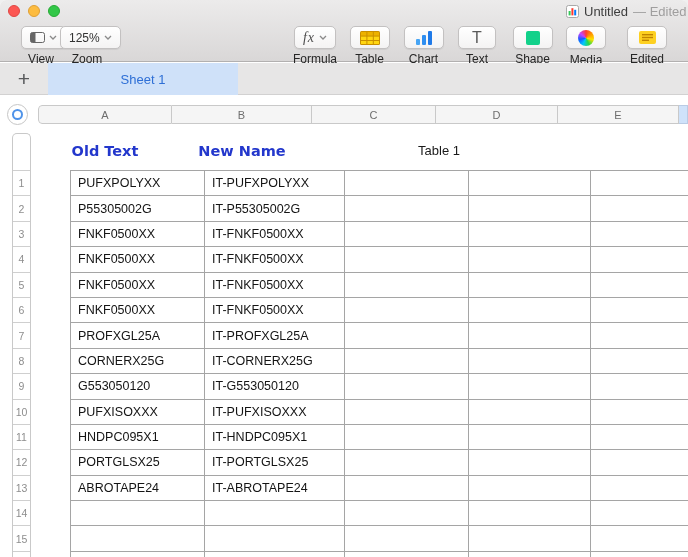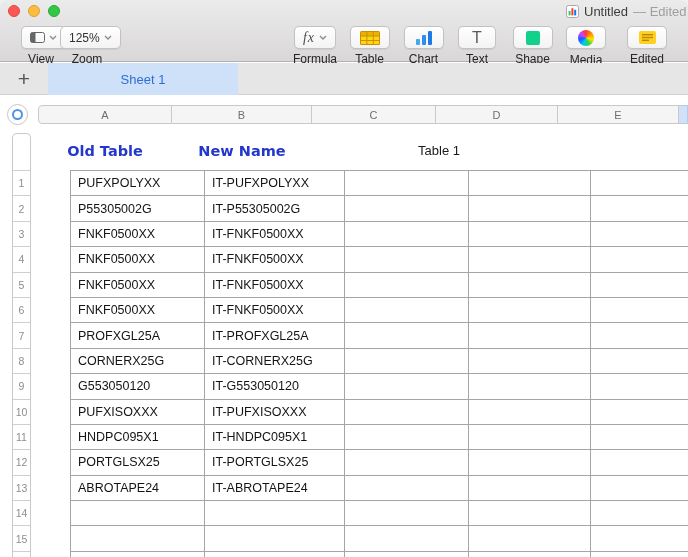--- a/index.html
+++ b/index.html
@@ -267,21 +267,21 @@
       <div class="row-num">10</div>
       <div class="row-num">11</div>
       <div class="row-num">12</div>
       <div class="row-num">13</div>
       <div class="row-num">14</div>
       <div class="row-num">15</div>
       <div class="gut-rest"></div>
     </div>
 
   <div class="table-name">Table 1</div>
-  <div class="tbl-header-label hdr-a">Old Table</div>
+  <div class="tbl-header-label hdr-a">Old Text</div>
   <div class="tbl-header-label hdr-b">New Name</div>
 
   <div class="grid-clip">
     <table class="grid">
       <colgroup>
         <col style="width:134px">
           <col style="width:140px">
           <col style="width:124px">
         <col style="width:122px">
           <col style="width:121px">

